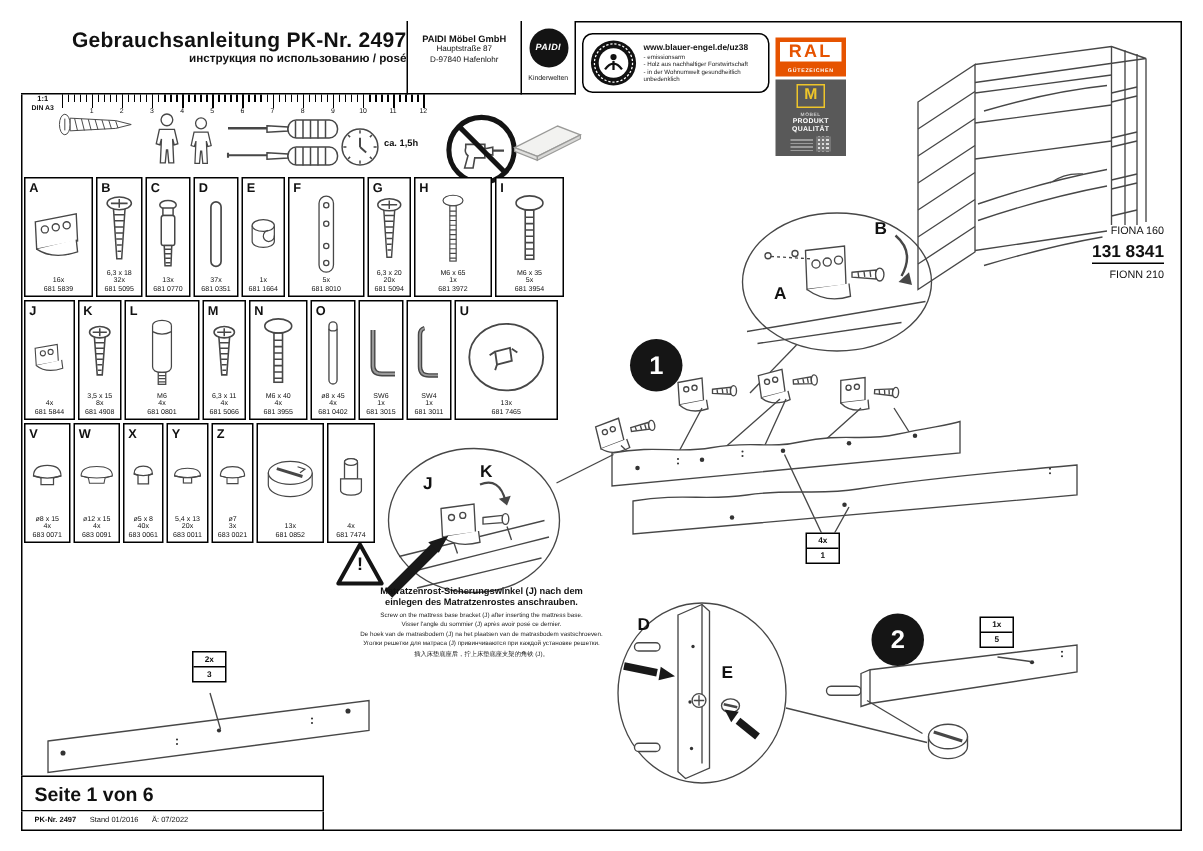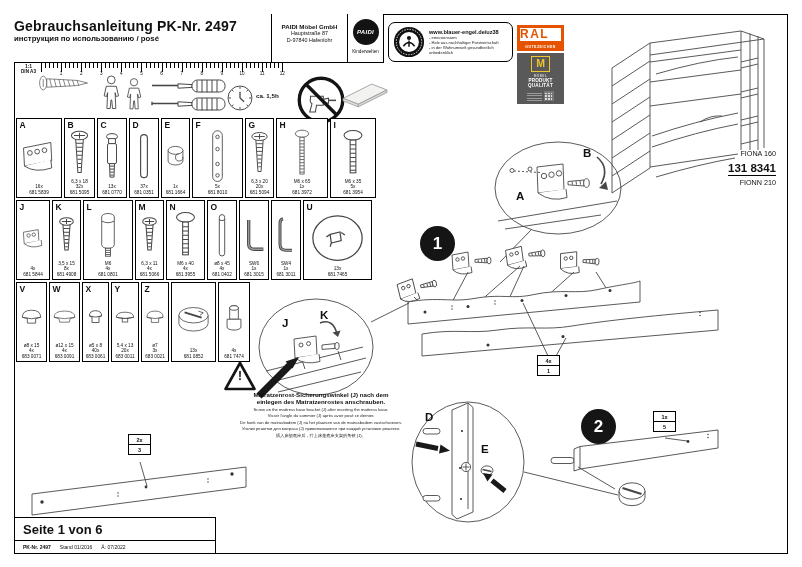--- a/index.html
+++ b/index.html
@@ -1,37 +1,37 @@
 <!DOCTYPE html>
 <html><head>
 <meta charset="utf-8">
 <style>
   html,body{margin:0;padding:0;background:#fff;}
   body{width:802px;height:567px;position:relative;font-family:"Liberation Sans",sans-serif;color:#111;overflow:hidden;}
   .abs{position:absolute;box-sizing:border-box;}
   
   #sheet-border{left:14px;top:14px;width:774px;height:540px;border:1.6px solid #000;z-index:0;}
   
-  #title-box{left:14px;top:14px;width:258px;height:49px;border-right:1.2px solid #000;border-bottom:1.2px solid #000;text-align:left;z-index:2;background:#fff;}
+  #title-box{left:14px;top:14px;width:258px;height:49px;border-right:1.2px solid #000;border-bottom:1.2px solid #000;text-align:right;z-index:2;background:#fff;}
   #page-title{font-size:14px;font-weight:bold;margin-top:4px;letter-spacing:.2px;}
   .subtitle{font-size:7.8px;font-weight:bold;line-height:1.25;}
   #publisher-box{left:272px;top:14px;width:76px;height:49px;border-right:1.2px solid #000;border-bottom:1.2px solid #000;text-align:center;padding-top:9px;z-index:2;background:#fff;}
   #publisher-name{font-size:6.2px;font-weight:bold;}
   .publisher-line{font-size:5.4px;line-height:1.35;}
   #paidi-box{left:348px;top:14px;width:36px;height:49px;border-right:1.2px solid #000;border-bottom:1.2px solid #000;display:flex;flex-direction:column;align-items:center;padding-top:5px;z-index:2;background:#fff;}
   #paidi-circle{width:26px;height:26px;border-radius:50%;background:#131313;color:#fff;display:flex;align-items:center;justify-content:center;font-size:6px;font-weight:bold;font-style:italic;letter-spacing:.3px;}
   #paidi-sub{font-size:4.6px;margin-top:4px;}
   #eco-box{left:388px;top:22px;width:125px;height:40px;border:1.1px solid #000;border-radius:7px;display:flex;align-items:center;padding:2px 4px;gap:4px;z-index:2;background:#fff;}
   #eco-emblem{width:32px;height:32px;flex:0 0 auto;}
   #eco-url{font-size:5.6px;font-weight:bold;}
   .eco-point{font-size:4.1px;line-height:1.25;color:#222;}
   .eco-point::before{content:"- ";}
   
   #ral-block{left:517px;top:25px;width:47px;z-index:2;}
-  #ral-top{height:19px;border:3px solid #e65300;color:#e65300;font-size:12px;font-weight:bold;line-height:13px;letter-spacing:1.5px;box-sizing:border-box;background:#fff;}
+  #ral-top{height:19px;border:3px solid #e65300;color:#e65300;font-size:12px;font-weight:bold;text-align:center;line-height:13px;letter-spacing:1.5px;box-sizing:border-box;background:#fff;}
   #ral-band{height:7px;background:#e65300;color:#fff;font-size:3.5px;font-weight:bold;text-align:center;line-height:7px;letter-spacing:.5px;}
   #ral-m{margin-top:2px;background:#595959;display:flex;flex-direction:column;align-items:center;padding:3px 0 3px;}
   #ral-m-emblem{width:17px;height:14px;border:1.6px solid #eec52a;color:#eec52a;font-size:10.5px;font-weight:bold;text-align:center;line-height:13px;}
   #ral-category{font-size:3.2px;font-weight:bold;color:#cccccc;margin-top:2px;letter-spacing:.4px;}
   .ral-q{font-size:4.6px;font-weight:bold;color:#fff;line-height:1.15;letter-spacing:.2px;}
   #ral-bottom{display:flex;gap:2px;margin-top:2.5px;align-items:center;}
   #ral-lines{width:15px;height:9px;background:repeating-linear-gradient(0deg,#9a9a9a 0 1px,transparent 1px 2.4px);}
   #ral-qr{width:10px;height:10px;background-image:repeating-linear-gradient(0deg,#777 0 1.4px,transparent 1.4px 2.8px),repeating-linear-gradient(90deg,#777 0 1.4px,#ddd 1.4px 2.8px);}
   
   #ruler{left:14px;top:63px;width:272px;height:16px;z-index:2;}

